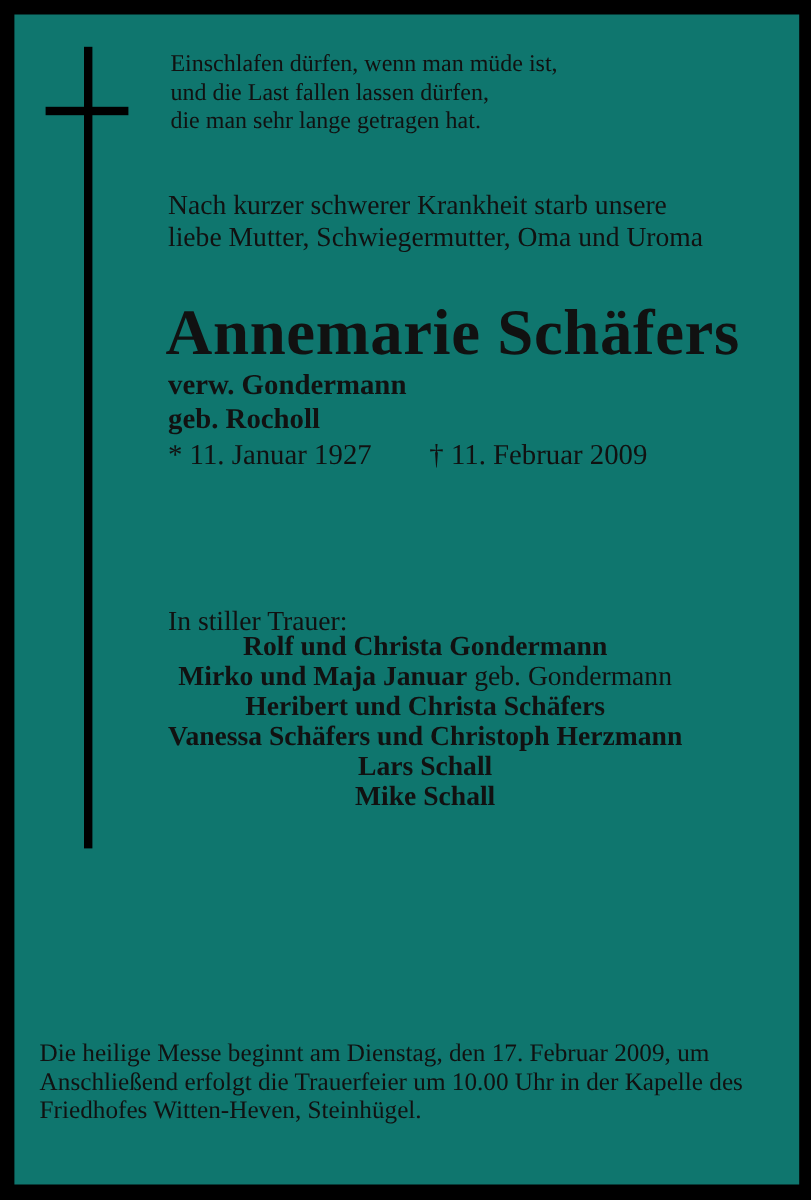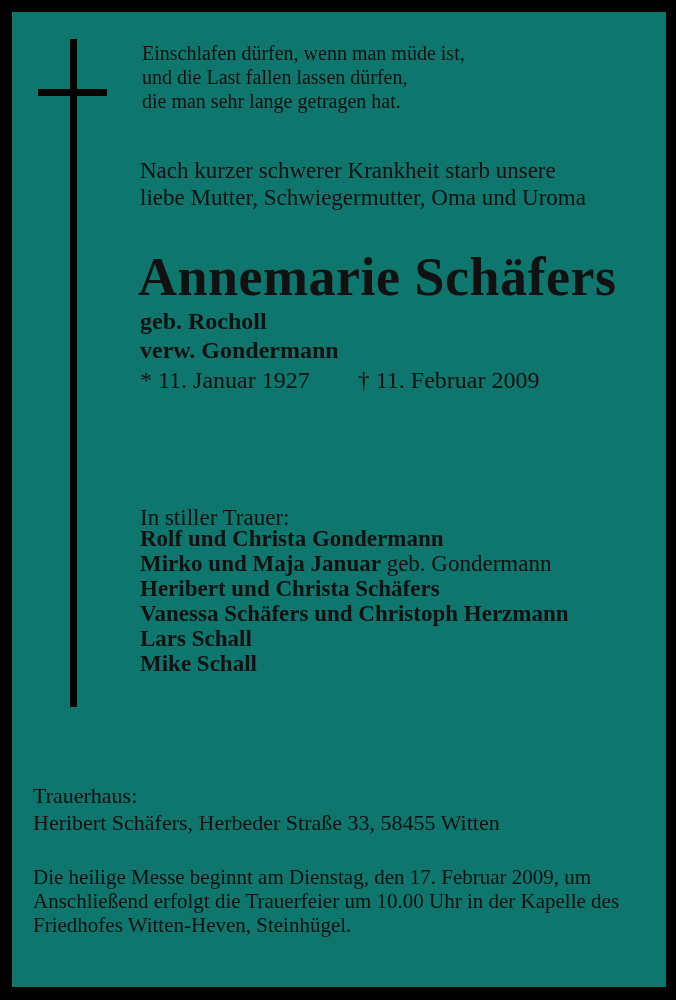--- a/index.html
+++ b/index.html
@@ -65,21 +65,21 @@
     left: 128px; top: 354px;
     font-size: 24px; line-height: 28px;
   }
   .dates .death { margin-left: 48px; }
   .mourning-label {
     left: 128px; top: 493px;
     font-size: 23px; line-height: 26px;
   }
   .mourners {
     left: 128px; top: 514px;
-    font-size: 23px; line-height: 25px;
+    font-size: 23px; line-height: 25px; text-align: center;
   }
   .mourners .b { font-weight: bold; }
   .mourners .r { font-weight: normal; }
   .trauerhaus {
     left: 21px; top: 770px;
     font-size: 22px; line-height: 27px;
   }
   .service {
     left: 21px; top: 853px;
     font-size: 21px; line-height: 24px;
@@ -102,43 +102,39 @@
   </div>
 
   <div class="abs intro">
     <div>Nach kurzer schwerer Krankheit starb unsere</div>
     <div>liebe Mutter, Schwiegermutter, Oma und Uroma</div>
   </div>
 
   <h1 class="abs deceased-name">Annemarie Schäfers</h1>
 
   <div class="abs subnames">
+    <div>verw. Gondermann</div>
     <div>geb. Rocholl</div>
-    <div>verw. Gondermann</div>
   </div>
 
   <div class="abs dates">
     <span>* 11. Januar 1927</span><span class="death">† 11. Februar 2009</span>
   </div>
 
   <div class="abs mourning-label">In stiller Trauer:</div>
 
   <div class="abs mourners">
     <div><span class="b">Rolf und Christa Gondermann</span><span class="r"></span></div>
     <div><span class="b">Mirko und Maja Januar</span><span class="r"> geb. Gondermann</span></div>
     <div><span class="b">Heribert und Christa Schäfers</span><span class="r"></span></div>
     <div><span class="b">Vanessa Schäfers und Christoph Herzmann</span><span class="r"></span></div>
     <div><span class="b">Lars Schall</span><span class="r"></span></div>
     <div><span class="b">Mike Schall</span><span class="r"></span></div>
   </div>
 
-  <div class="abs trauerhaus">
-    <div>Trauerhaus:</div>
-    <div>Heribert Schäfers, Herbeder Straße 33, 58455 Witten</div>
-  </div>
 
   <div class="abs service">
     <div>Die heilige Messe beginnt am Dienstag, den 17. Februar 2009, um</div>
     <div>Anschließend erfolgt die Trauerfeier um 10.00 Uhr in der Kapelle des</div>
     <div>Friedhofes Witten-Heven, Steinhügel.</div>
   </div>
 
 </div>
 
 </body></html>

